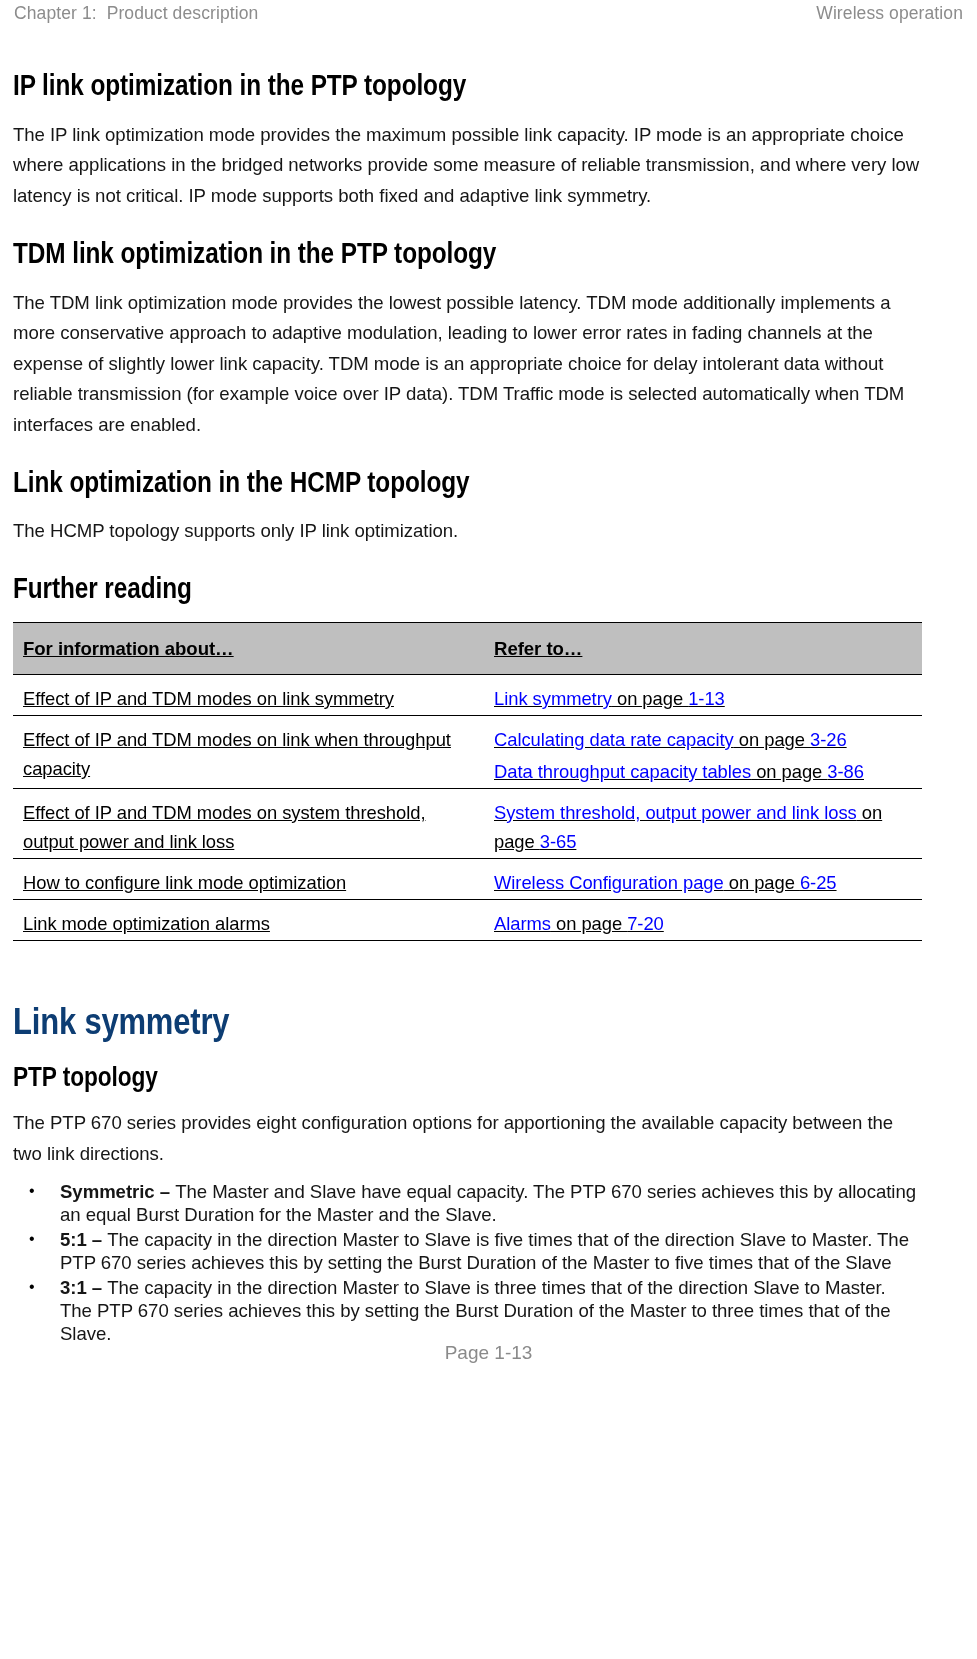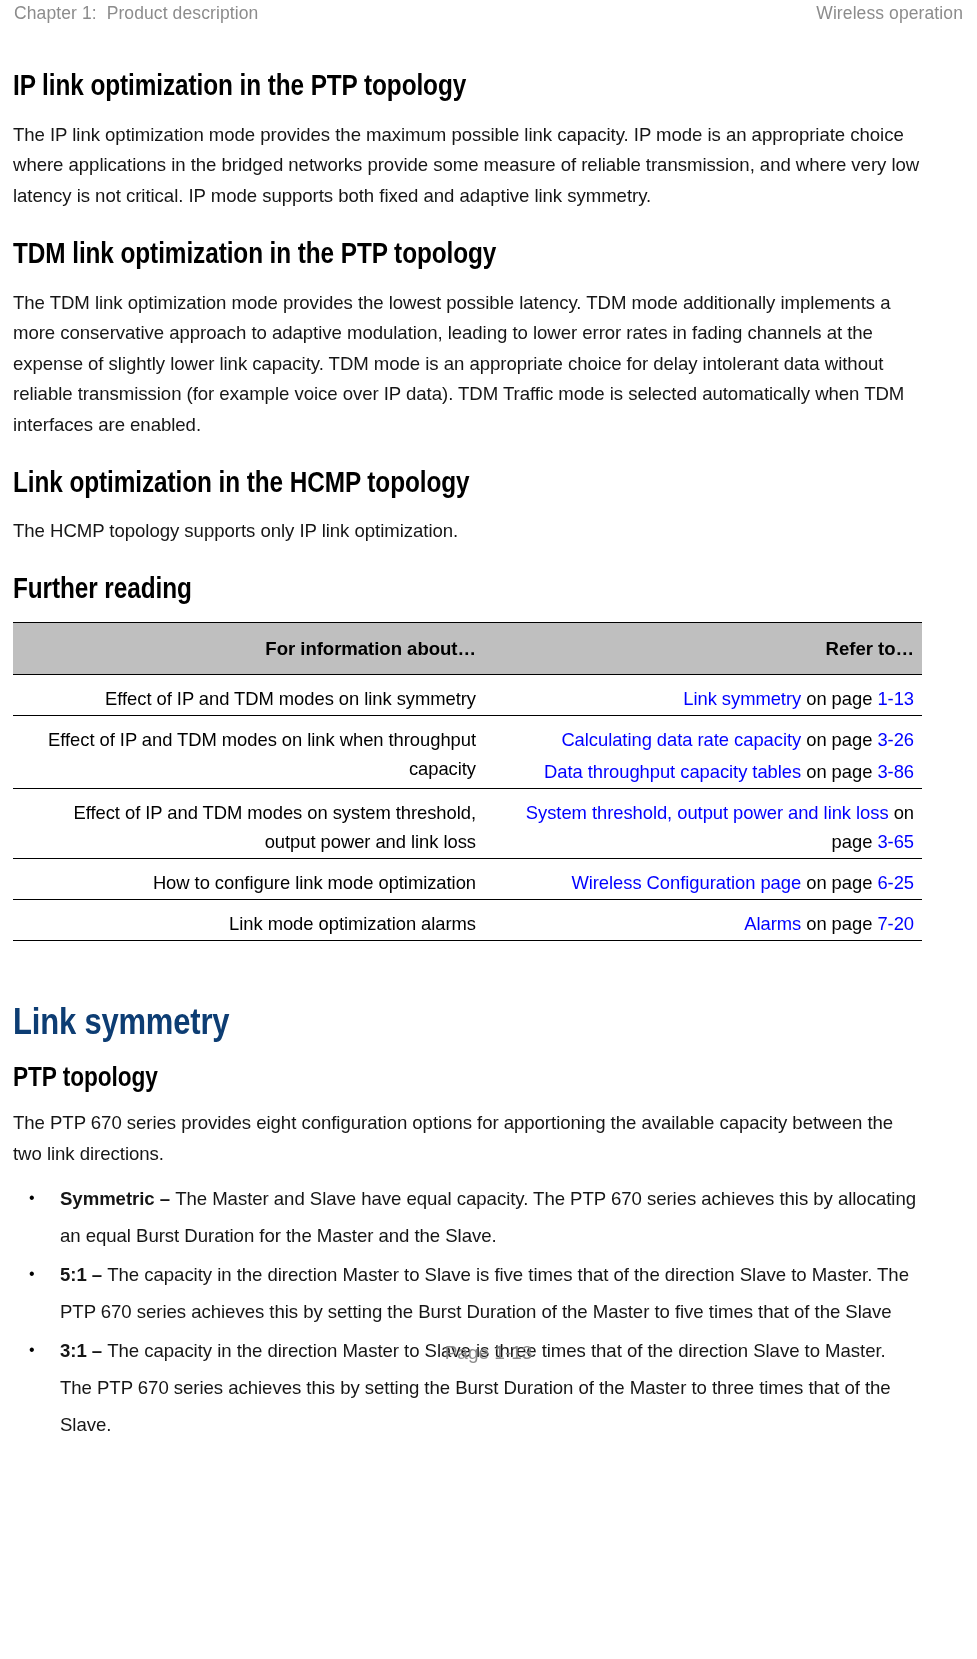--- a/index.html
+++ b/index.html
@@ -102,28 +102,29 @@
 
   
   table.further {
     border-collapse: collapse;
     width: 909px;
     margin: 0;
     table-layout: fixed;
   }
   table.further th,
   table.further td {
-    text-align: right;
+    text-align: left;
     vertical-align: top;
     padding: 9px 8px 2px 10px;
     font-size: 18.4px;
     line-height: 29px;
     letter-spacing: -0.05px;
     border-top: 1.6px solid #000000;
     border-bottom: 1.6px solid #000000;
+    text-decoration: underline;
   }
   table.further th {
     background: #bfbfbf;
     font-weight: bold;
     font-size: 18.6px;
     padding-top: 11px;
     padding-bottom: 11px;
   }
   table.further td { border-top: none; }
   table.further col.c1 { width: 471px; }
@@ -141,21 +142,21 @@
   ul.bullets {
     margin: 0;
     padding: 0;
     list-style: none;
   }
   ul.bullets li {
     position: relative;
     padding-left: 47px;
     font-family: "Liberation Sans", sans-serif;
     font-size: 18.6px;
-    line-height: 37px;
+    line-height: 23px;
     color: #161616;
     letter-spacing: -0.05px;
     margin-top: 2px;
   }
   ul.bullets li::before {
     content: "\2022";
     position: absolute;
     left: 16px;
     top: -1px;
     font-size: 16px;

